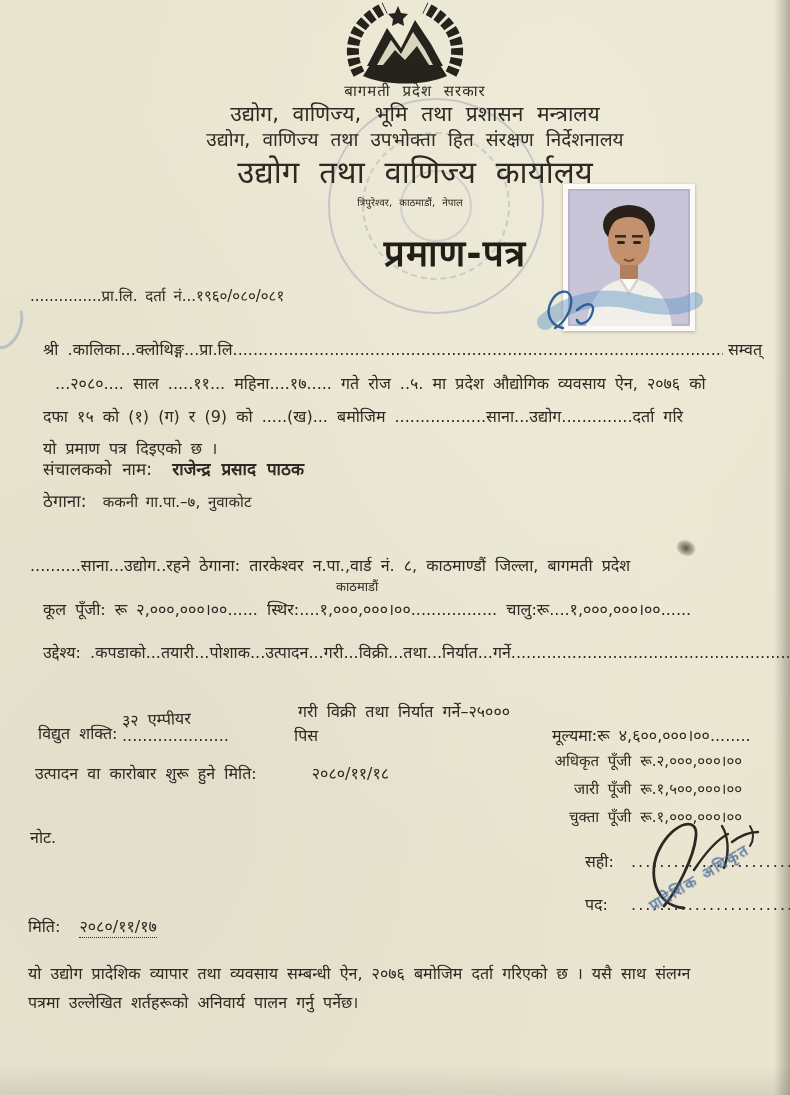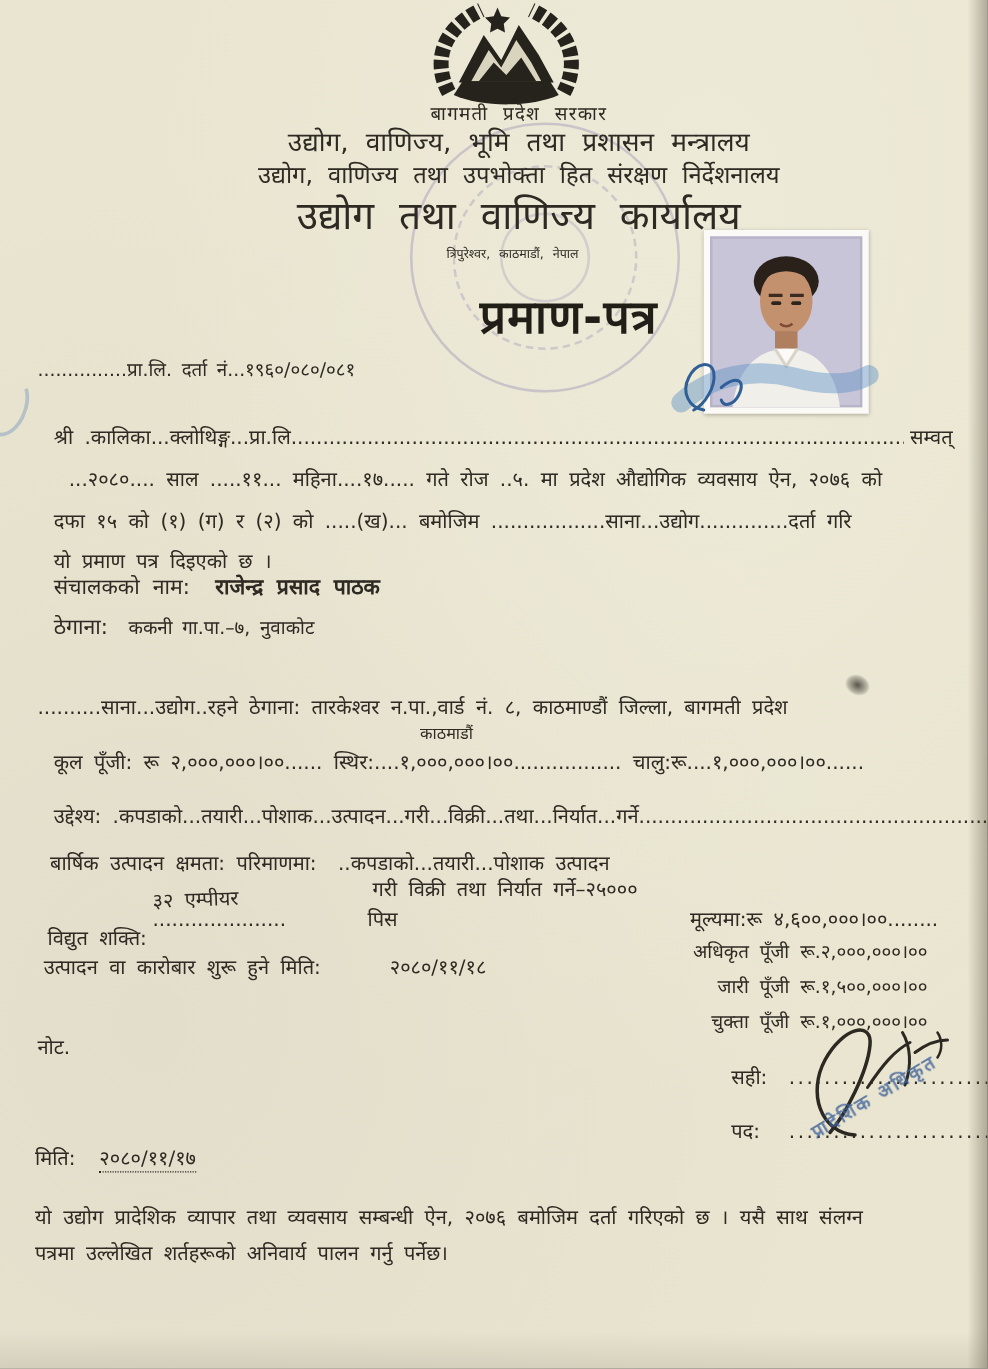--- a/index.html
+++ b/index.html
@@ -123,46 +123,42 @@
     </svg>
   </div>
 
   <div class="abs ctr t-title" style="left:455px; top:226px;">प्रमाण-पत्र</div>
 
   <div class="abs t-md" style="left:30px; top:285px;">...............प्रा.लि. दर्ता नं...१९६०/०८०/०८१</div>
 
   <div class="abs t-body" style="left:43px; top:338px; width:680px; overflow:hidden;">श्री  .कालिका...क्लोथिङ्ग...प्रा.लि..............................................................................................................................</div>
   <div class="abs t-body" style="left:728px; top:338px;">सम्वत्</div>
   <div class="abs t-body" style="left:55px; top:372px;">...२०८०....  साल  .....११...  महिना....१७.....  गते रोज  ..५.  मा प्रदेश औद्योगिक व्यवसाय ऐन, २०७६ को</div>
-  <div class="abs t-body" style="left:43px; top:405px;">दफा १५   को (१) (ग)   र (२) को  .....(ख)...   बमोजिम   ..................साना...उद्योग..............दर्ता गरि</div>
+  <div class="abs t-body" style="left:43px; top:405px;">दफा १५   को (१) (ग)   र (9) को  .....(ख)...   बमोजिम   ..................साना...उद्योग..............दर्ता गरि</div>
   <div class="abs t-body" style="left:43px; top:437px;">यो प्रमाण पत्र दिइएको छ ।</div>
 
   <div class="abs t-lg" style="left:43px; top:457px;">
     <span>संचालकको नाम:</span>
     <span style="margin-left:10px;font-weight:bold;">राजेन्द्र प्रसाद पाठक</span>
   </div>
   <div class="abs t-lg" style="left:43px; top:489px;">
     <span>ठेगाना:</span>
     <span class="t-md" style="margin-left:6px;">ककनी  गा.पा.–७,  नुवाकोट</span>
   </div>
 
   <div class="abs t-body" style="left:30px; top:554px;">..........साना...उद्योग..रहने  ठेगाना: तारकेश्वर  न.पा.,वार्ड  नं.  ८,  काठमाण्डौं  जिल्ला,  बागमती  प्रदेश</div>
   <div class="abs t-sm" style="left:336px; top:577px;">काठमाडौं</div>
   <div class="abs t-body" style="left:43px; top:598px;">कूल  पूँजी:  रू  २,०००,०००।००......  स्थिर:....१,०००,०००।००.................  चालु:रू....१,०००,०००।००......</div>
   <div class="abs t-body" style="left:43px; top:641px;">उद्देश्य:   .कपडाको...तयारी...पोशाक...उत्पादन...गरी...विक्री...तथा...निर्यात...गर्ने.......................................................</div>
 
-  <div class="abs t-body" style="left:40px; top:679px;">
-    <span>बार्षिक  उत्पादन  क्षमता:  परिमाणमा:</span>
-    <span style="margin-left:8px;">..कपडाको...तयारी...पोशाक  उत्पादन</span>
-  </div>
   <div class="abs t-body" style="left:552px; top:679px;margin-top:45px;">मूल्यमा:रू   ४,६००,०००।००........</div>
   <div class="abs t-body" style="left:298px; top:700px;">गरी विक्री तथा निर्यात गर्ने–२५०००</div>
   <div class="abs t-body" style="left:294px; top:724px;">पिस</div>
 
-  <div class="abs t-body" style="left:38px; top:722px;margin-top:17px;">विद्युत  शक्ति:</div>
+  <div class="abs t-body" style="left:38px; top:722px;">विद्युत  शक्ति:</div>
   <div class="abs t-body" style="left:122px; top:708px; transform:rotate(-2deg);">३२ एम्पीयर</div>
   <div class="abs t-body" style="left:122px; top:726px;">.....................</div>
 
   <div class="abs cap-col" style="left:552px; top:733px;">
     <div>अधिकृत  पूँजी  रू.२,०००,०००।००</div>
     <div>जारी  पूँजी  रू.१,५००,०००।००</div>
     <div>चुक्ता  पूँजी  रू.१,०००,०००।००</div>
   </div>
 
   <div class="abs t-body" style="left:35px; top:762px;">

